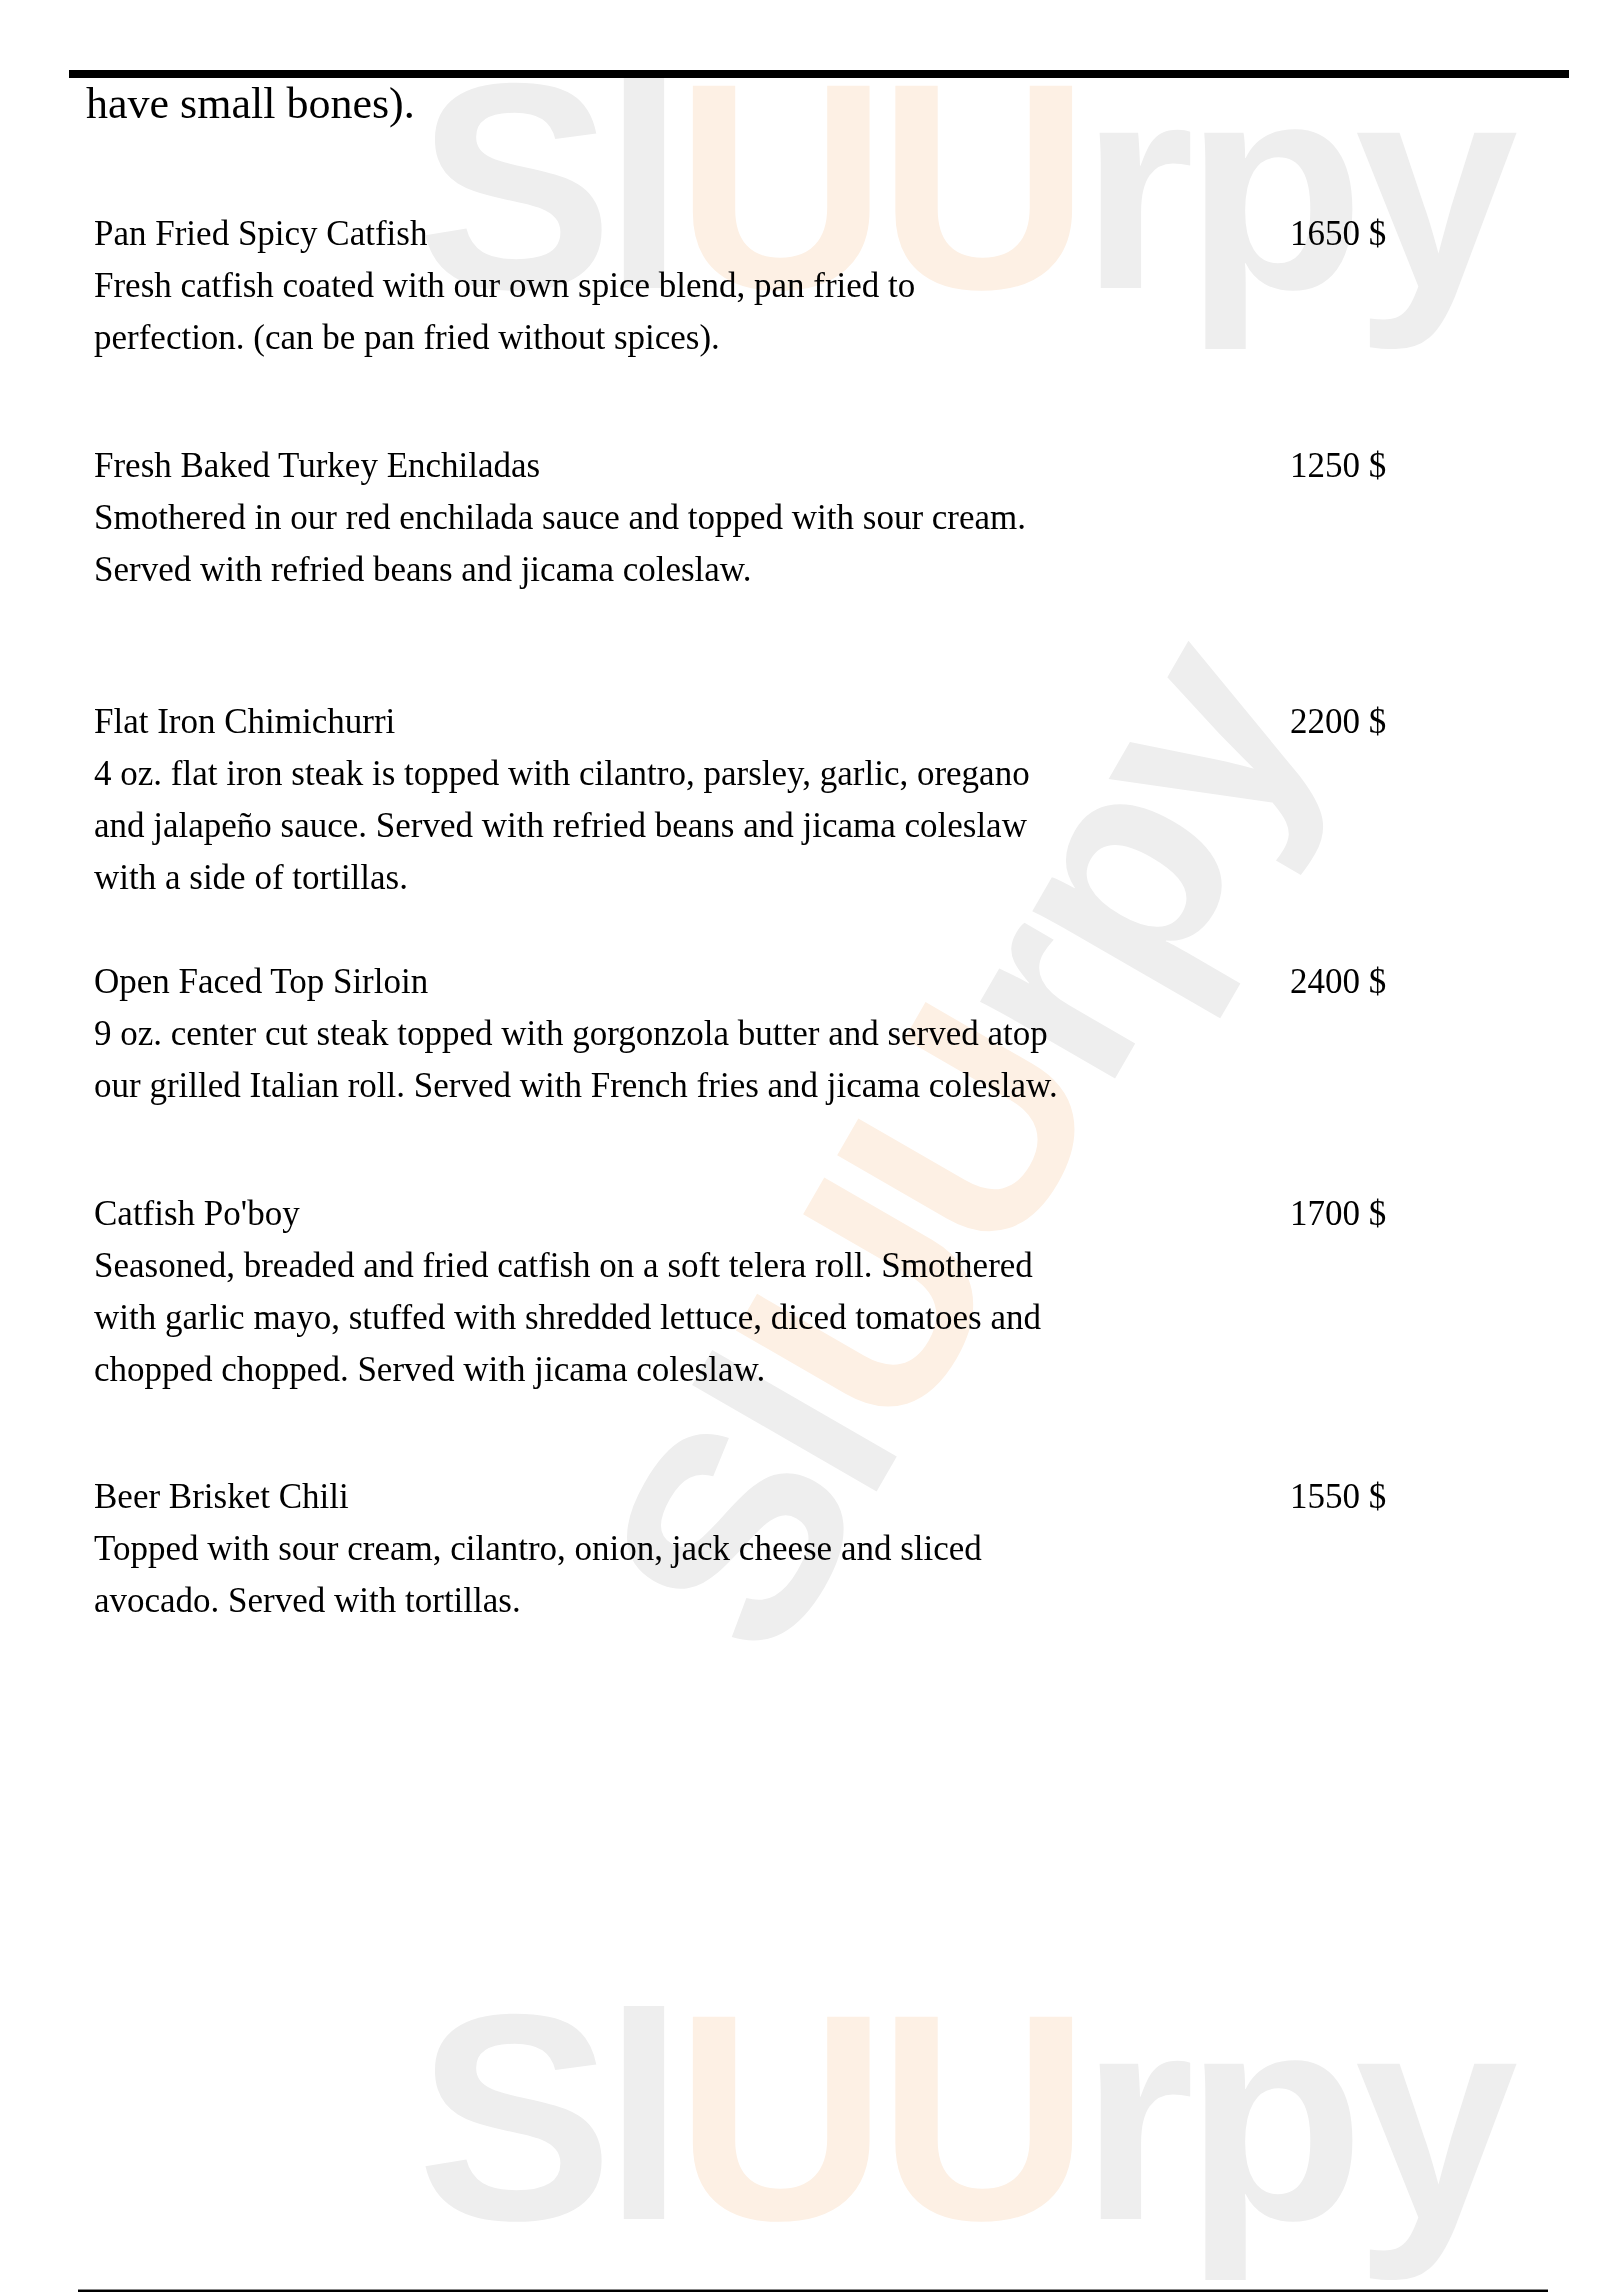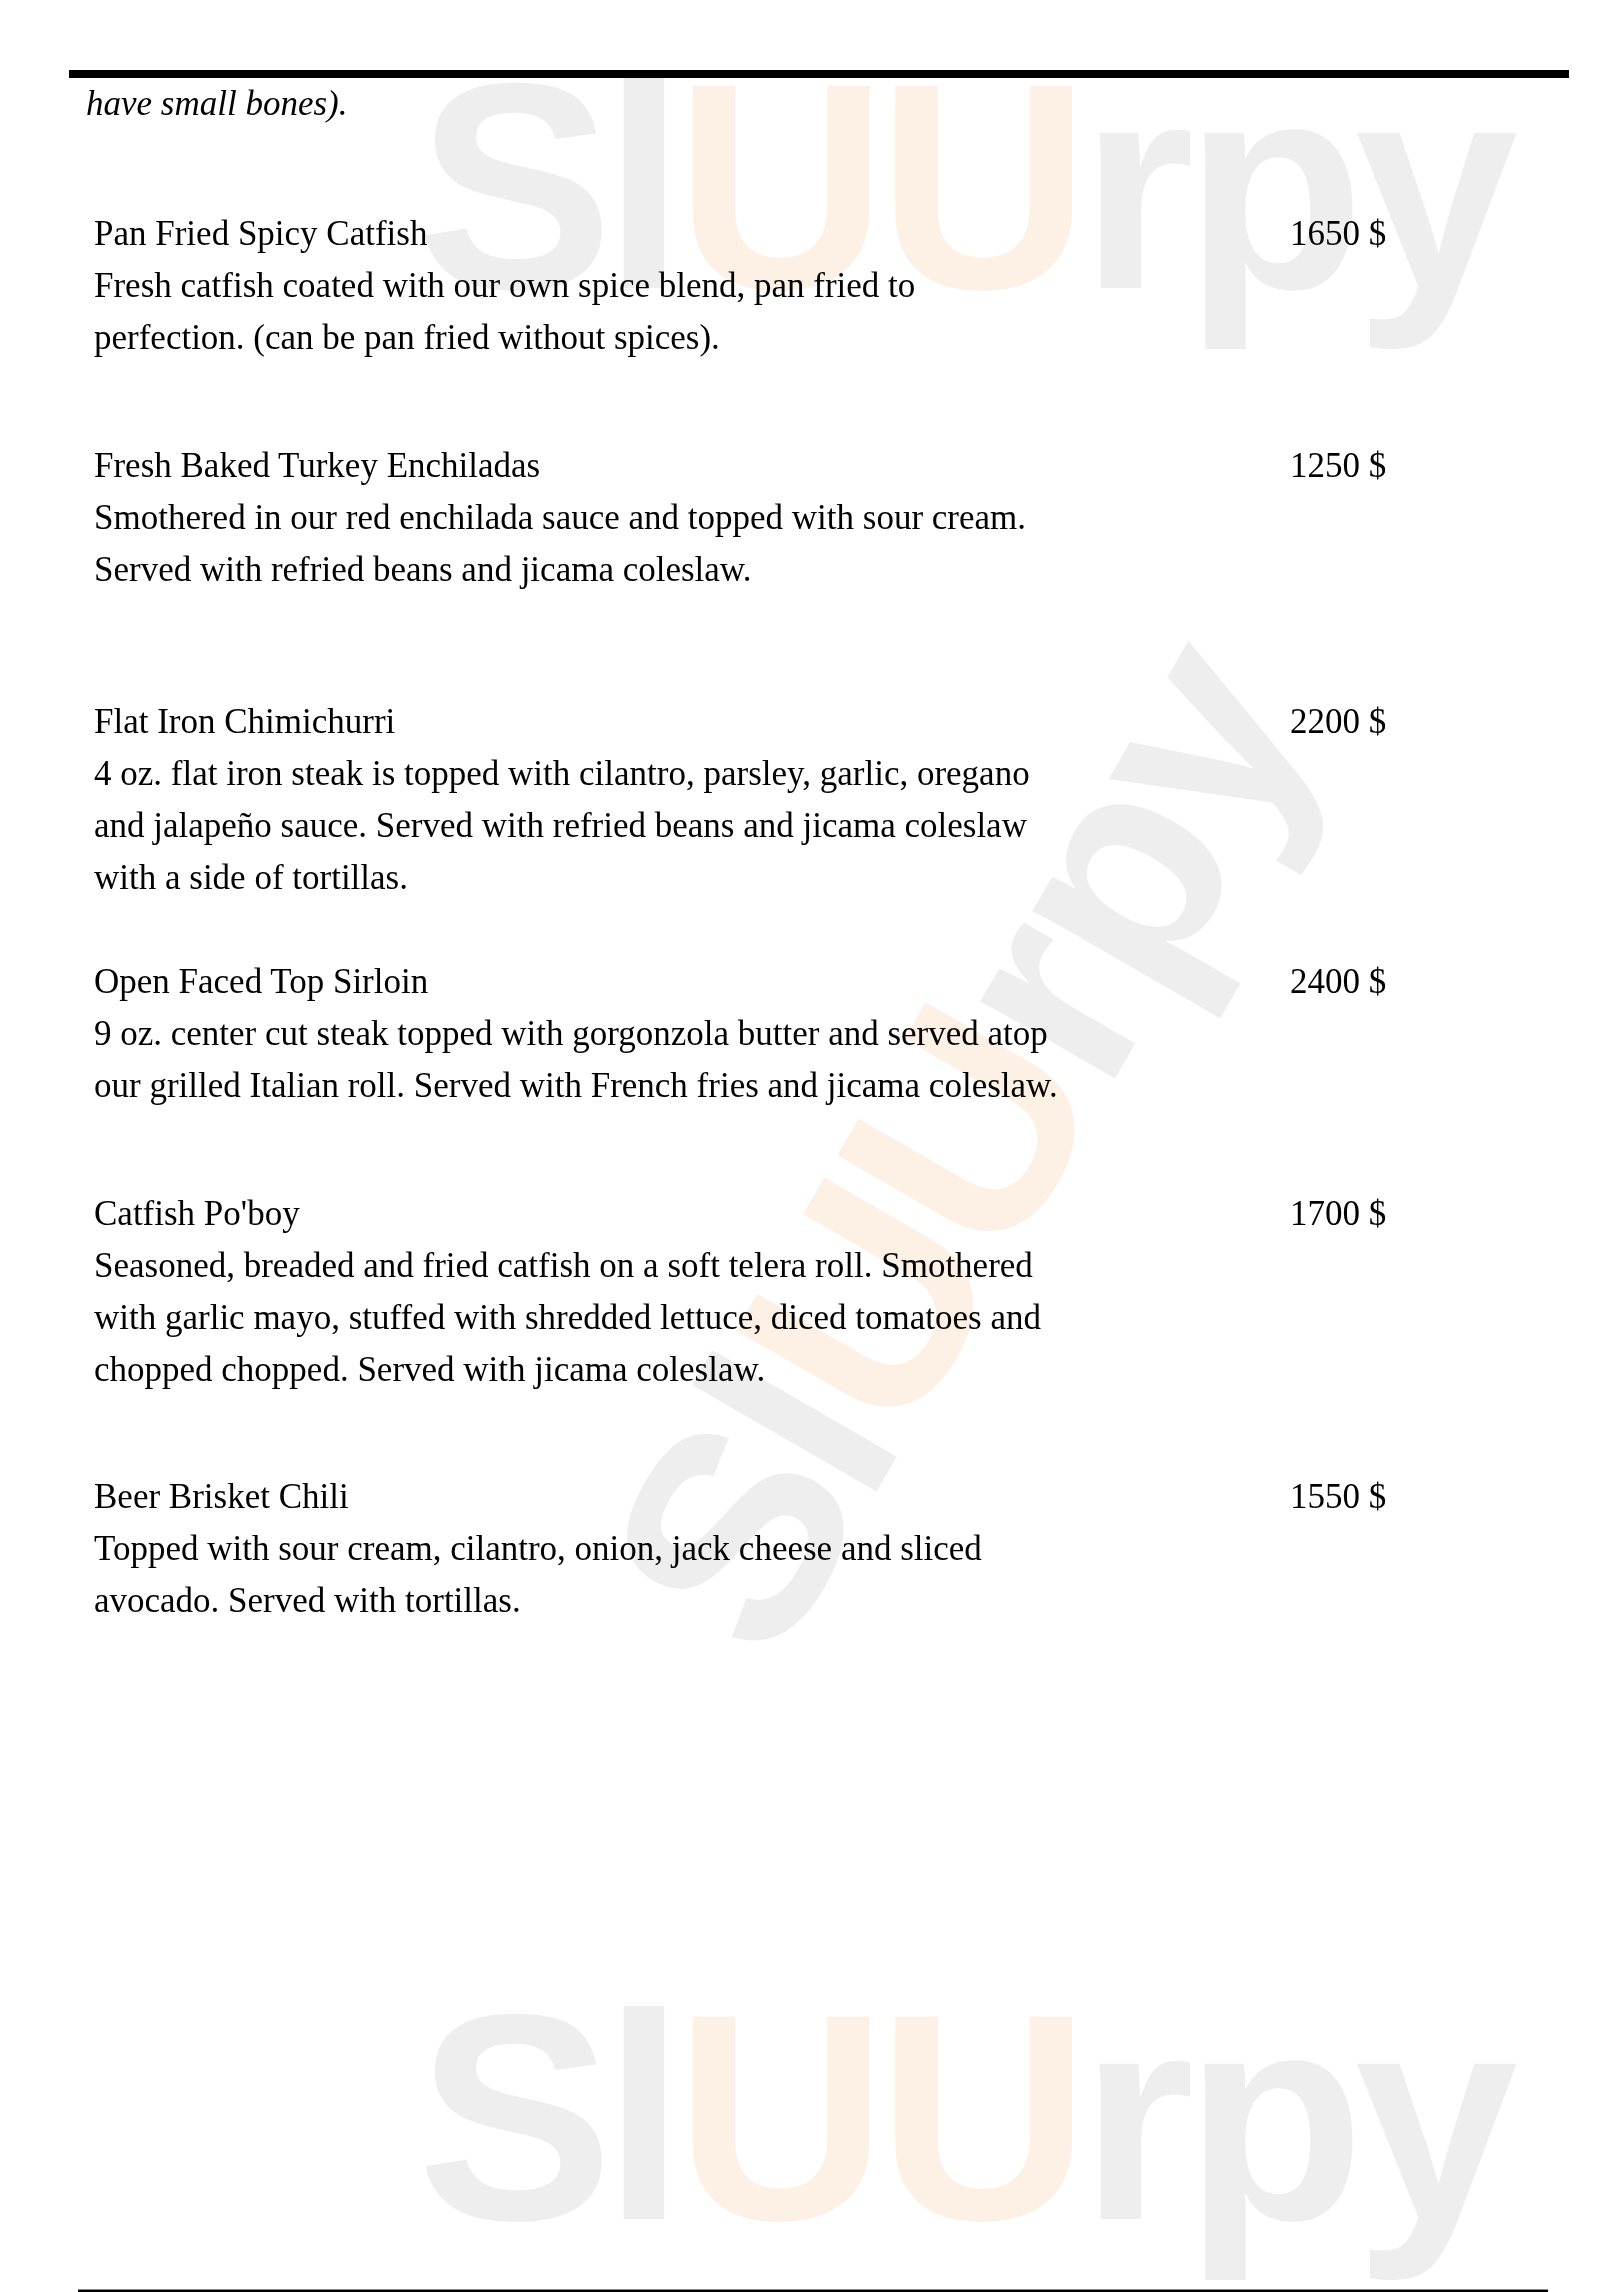--- a/index.html
+++ b/index.html
@@ -61,24 +61,23 @@
     }
 
     .content {
       position: absolute;
       left: 86px;
       top: 0;
       width: 1372px;
       z-index: 1;
     }
     .line {
-      font-size: 35px;
+      font-size: 44px;
       line-height: 52px;
       white-space: nowrap;
-      font-style: italic;
     }
     .item {
       position: absolute;
       left: 8px;
       width: 1372px;
     }
     .item-name {
       font-size: 35px;
       line-height: 52px;
     }

